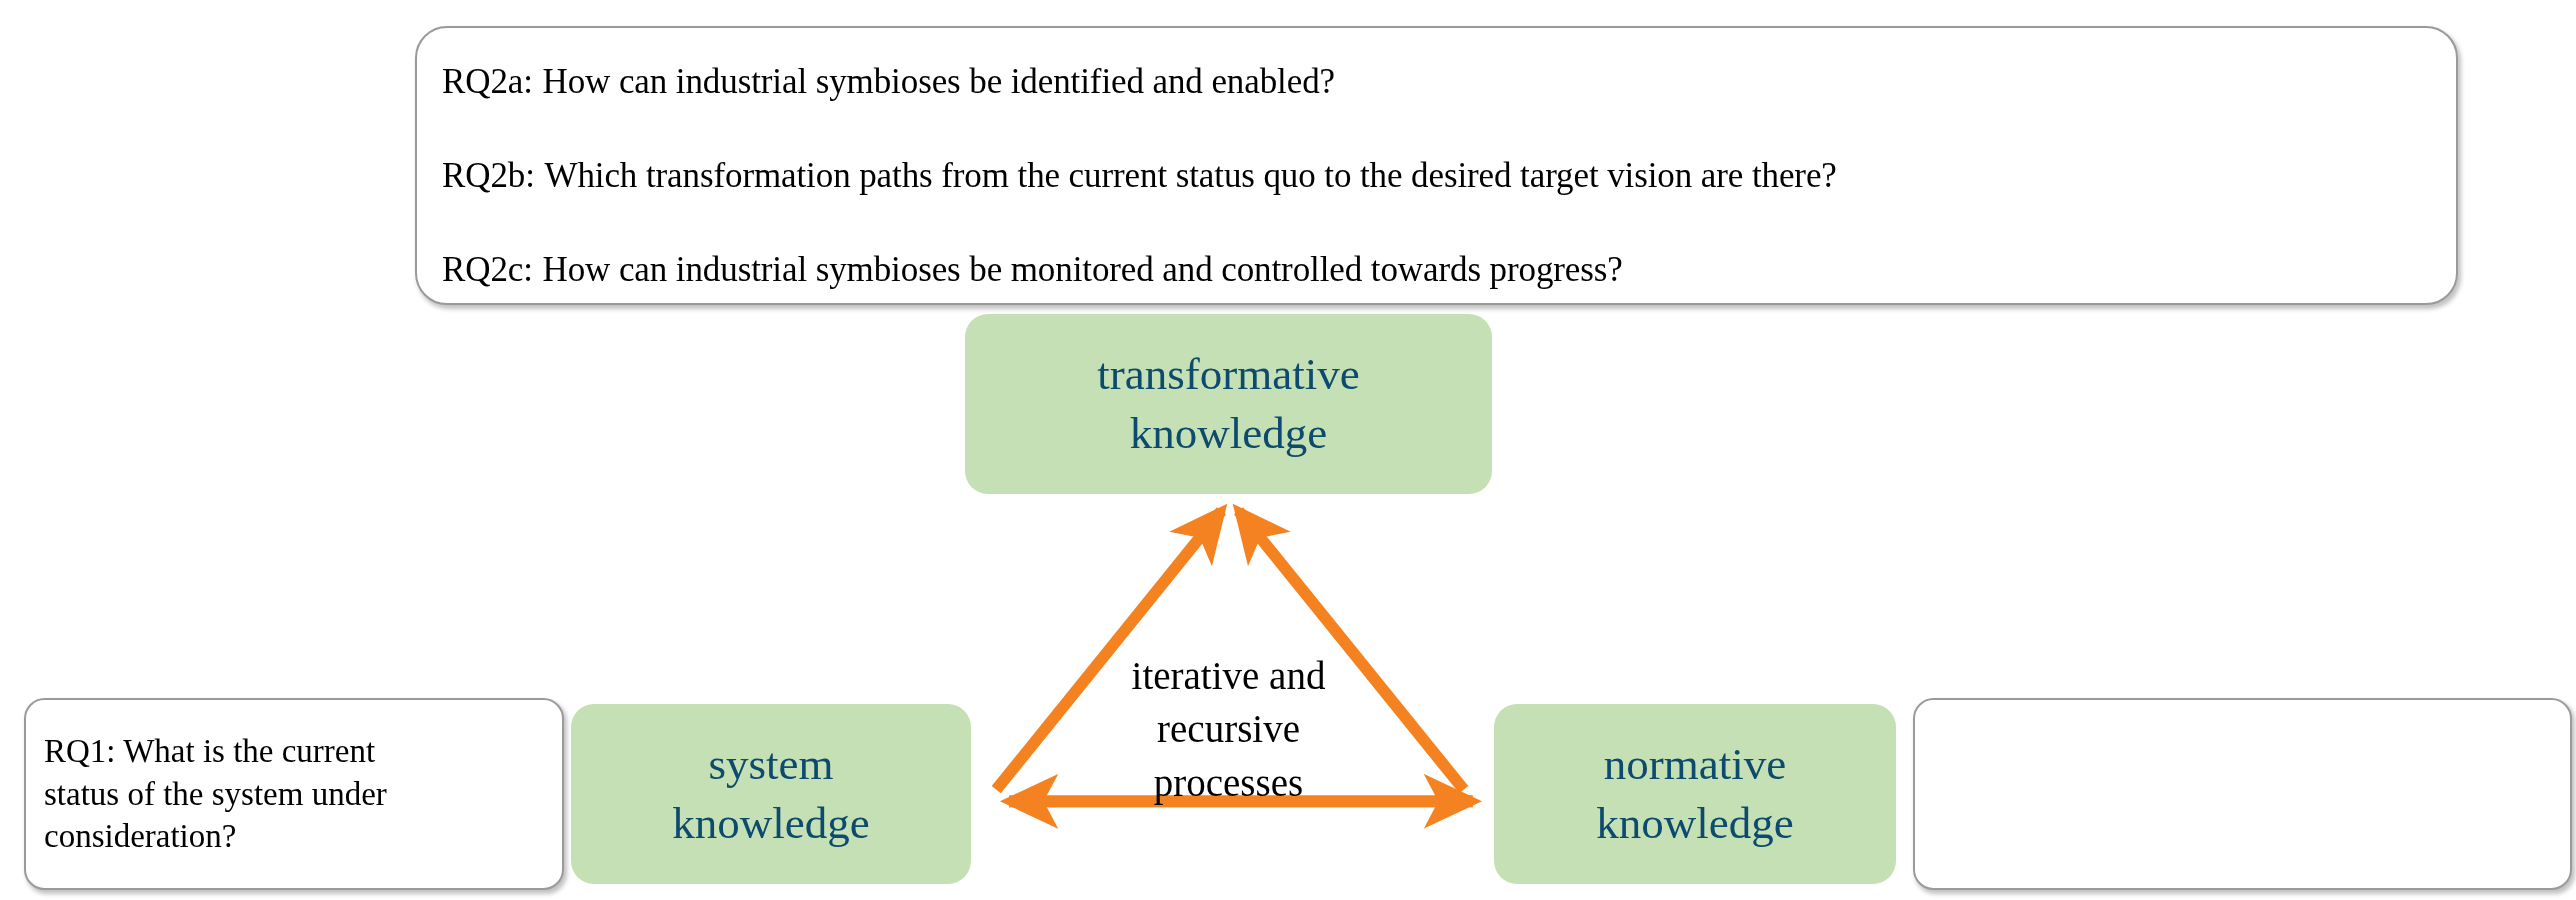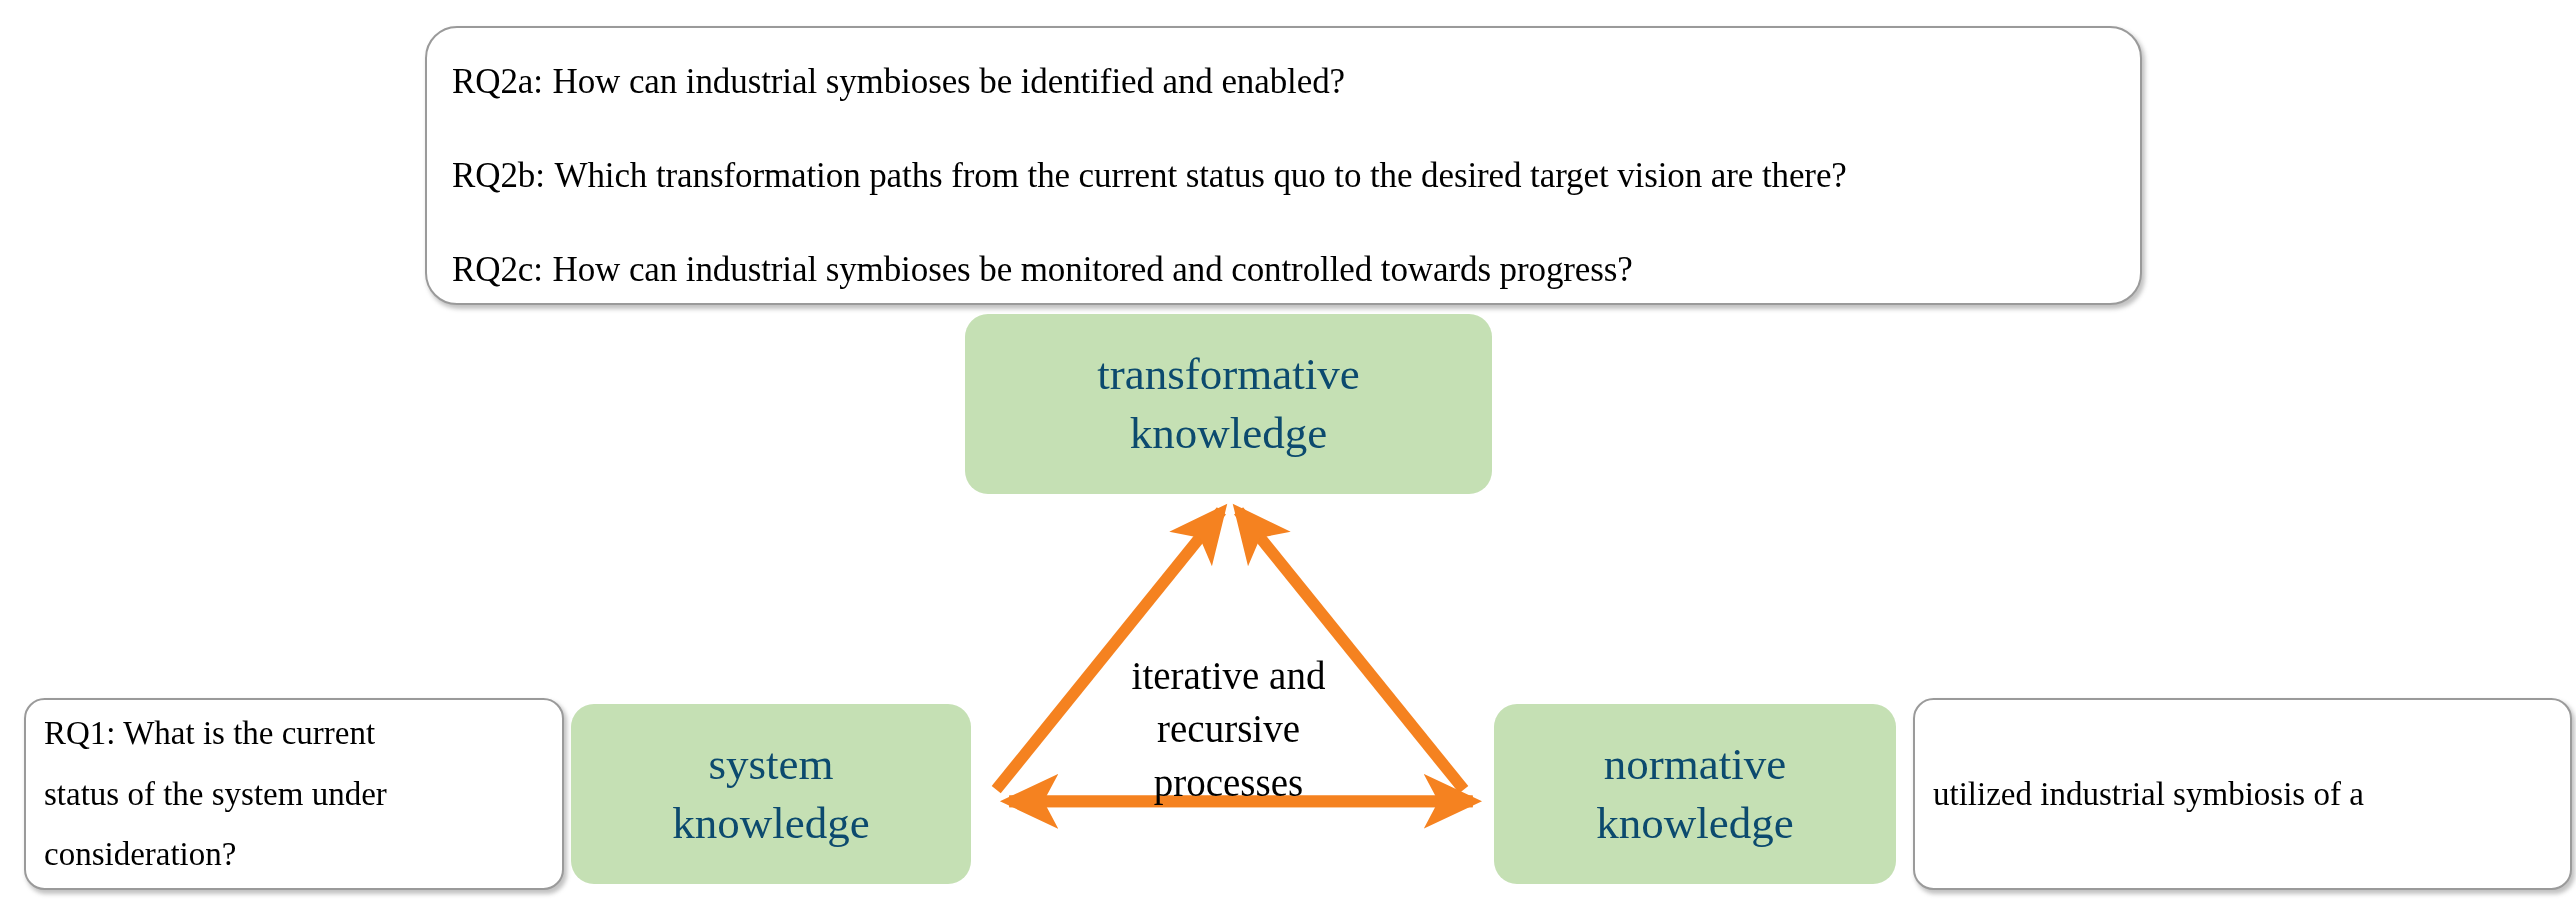--- a/index.html
+++ b/index.html
@@ -32,23 +32,23 @@
   .qbox-lines {
     position: absolute;
     left: 0; right: 0; top: 0; bottom: 0;
     display: flex;
     flex-direction: column;
     justify-content: center;
   }
 
   
   #rq2-box {
-    left: 425px;
+    left: 415px;
     top: 26px;
-    width: 1717px;
+    width: 2043px;
     height: 279px;
   }
   #rq2-box .qbox-lines {
     padding: 0 0 0 25px;
     justify-content: flex-start;
     padding-top: 36px;
   }
   .rq2-line {
     font-size: 35px;
     line-height: 1.0;
@@ -63,21 +63,20 @@
   #rq1-box {
     left: 24px;
     top: 698px;
     width: 540px;
     height: 192px;
     border-radius: 20.6px;
   }
   #rq1-box .qbox-lines {
     padding: 0 12.4px 0 18px;
     justify-content: center;
-    gap: 18px;
   }
   
   #rq3-box {
     left: 1913px;
     top: 698px;
     width: 659px;
     height: 192px;
     border-radius: 20.6px;
   }
   #rq3-box .qbox-lines {
@@ -168,21 +167,20 @@
   <div class="qbox" id="rq1-box">
     <div class="qbox-lines">
       <div class="rq-side-line">RQ1: What is the current</div>
       <div class="rq-side-line">status of the system under</div>
       <div class="rq-side-line">consideration?</div>
     </div>
   </div>
 
   <div class="qbox" id="rq3-box">
     <div class="qbox-lines">
-      <div class="rq-side-line">utilized industrial symbiosis of a</div>
     </div>
   </div>
 
   <svg id="arrow-layer" viewBox="0 0 3752 1312">
     <defs>
       <marker id="ah" markerWidth="5.2" markerHeight="5.2" refX="4.2" refY="2.6" orient="auto" markerUnits="strokeWidth">
         <path d="M0,0.25 L5,2.6 L0,4.95 L1.25,2.6 Z" fill="#f58220"></path>
       </marker>
     </defs>
 

